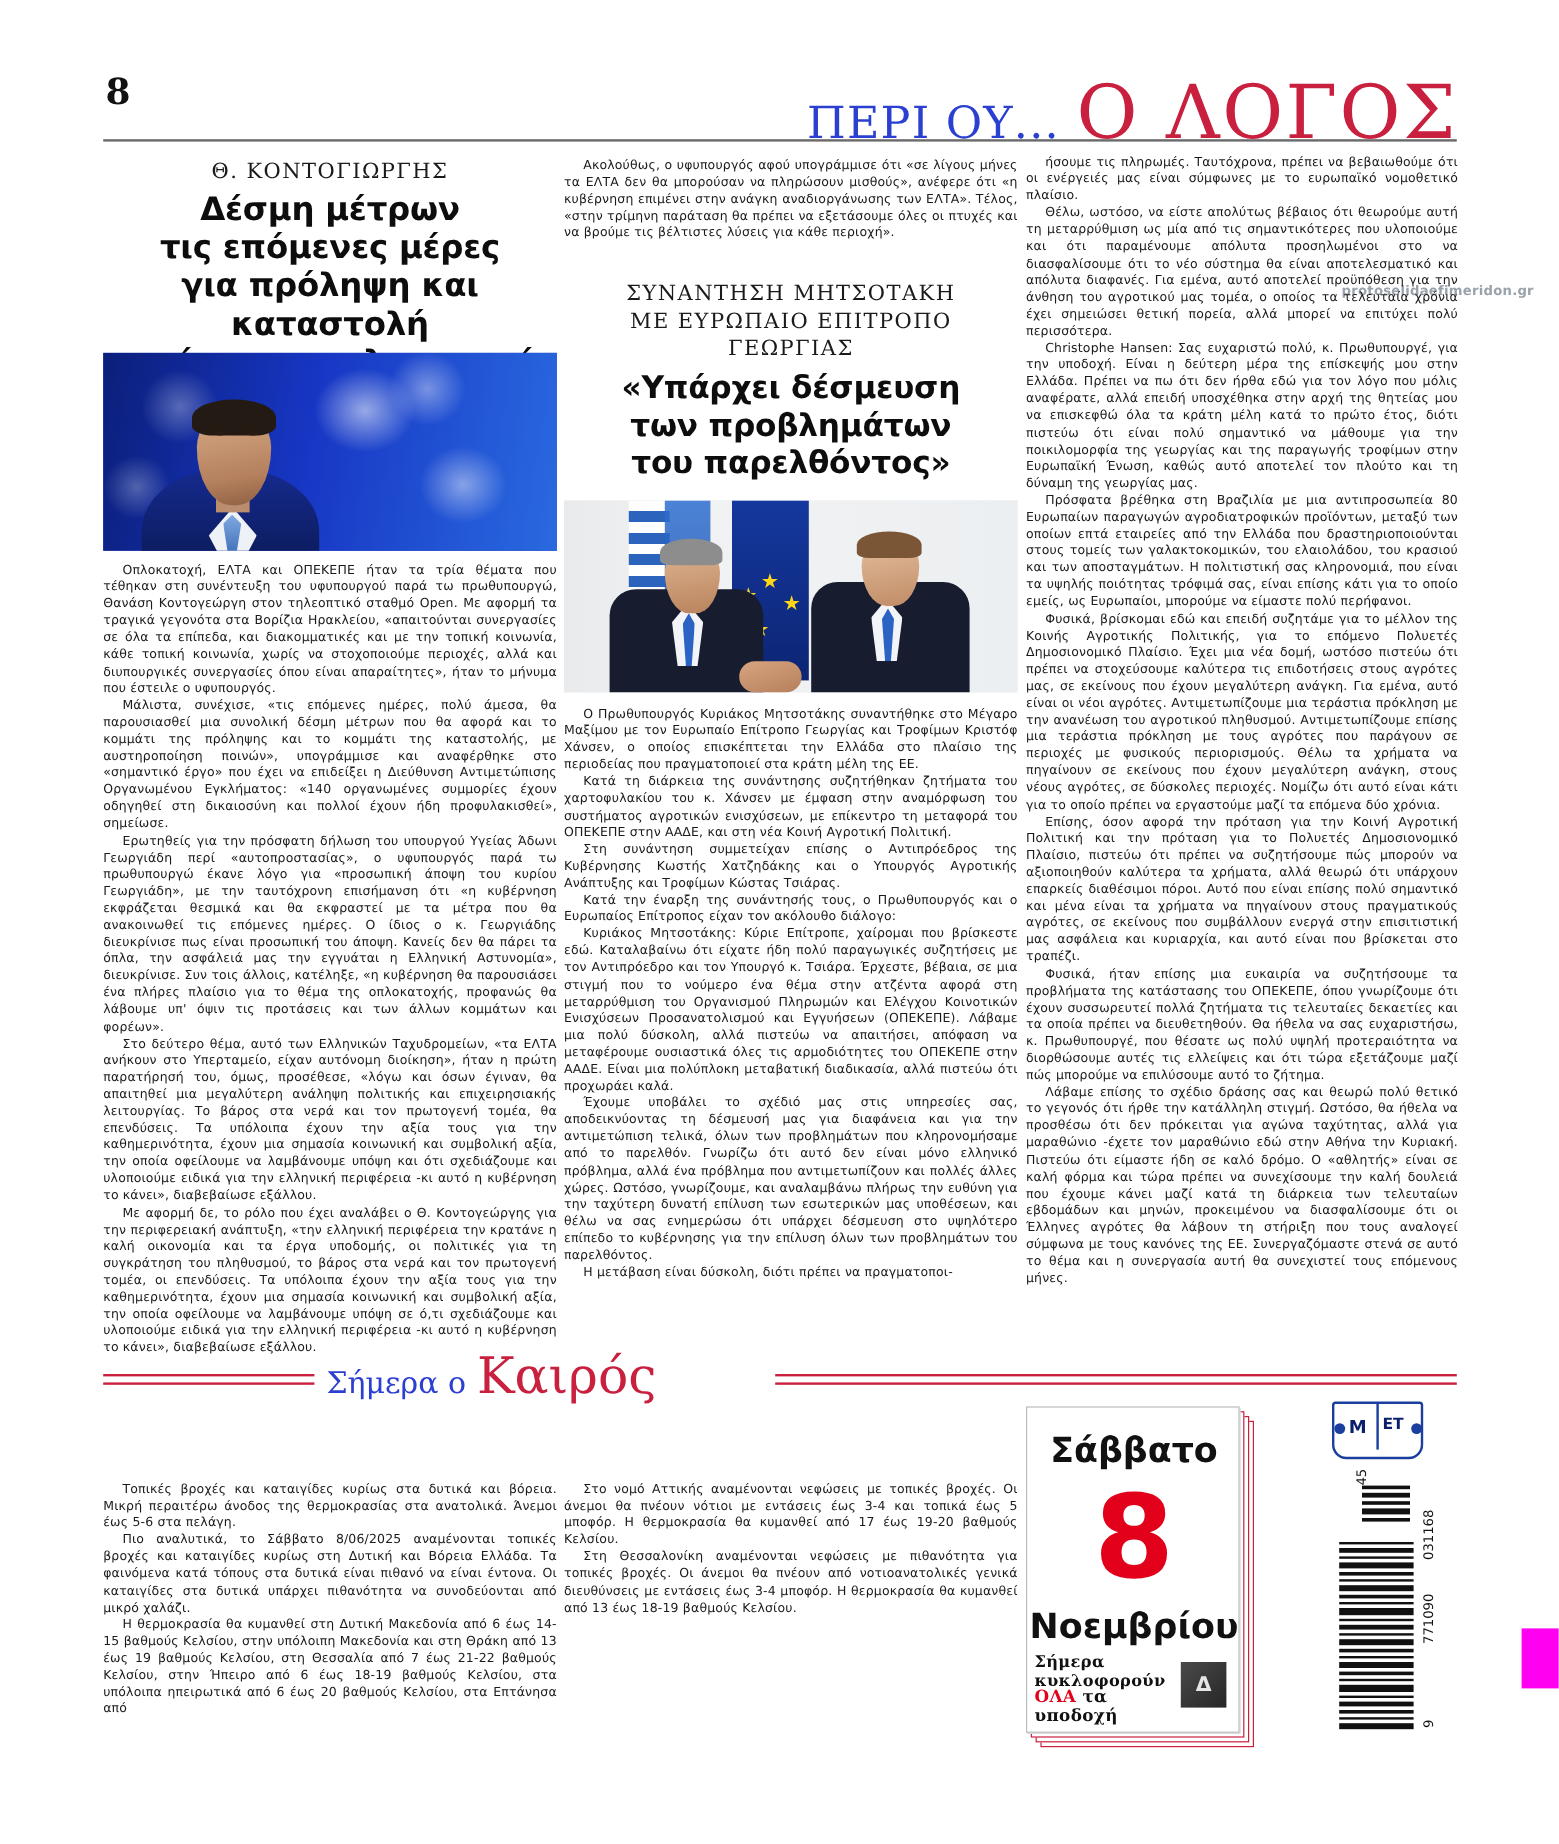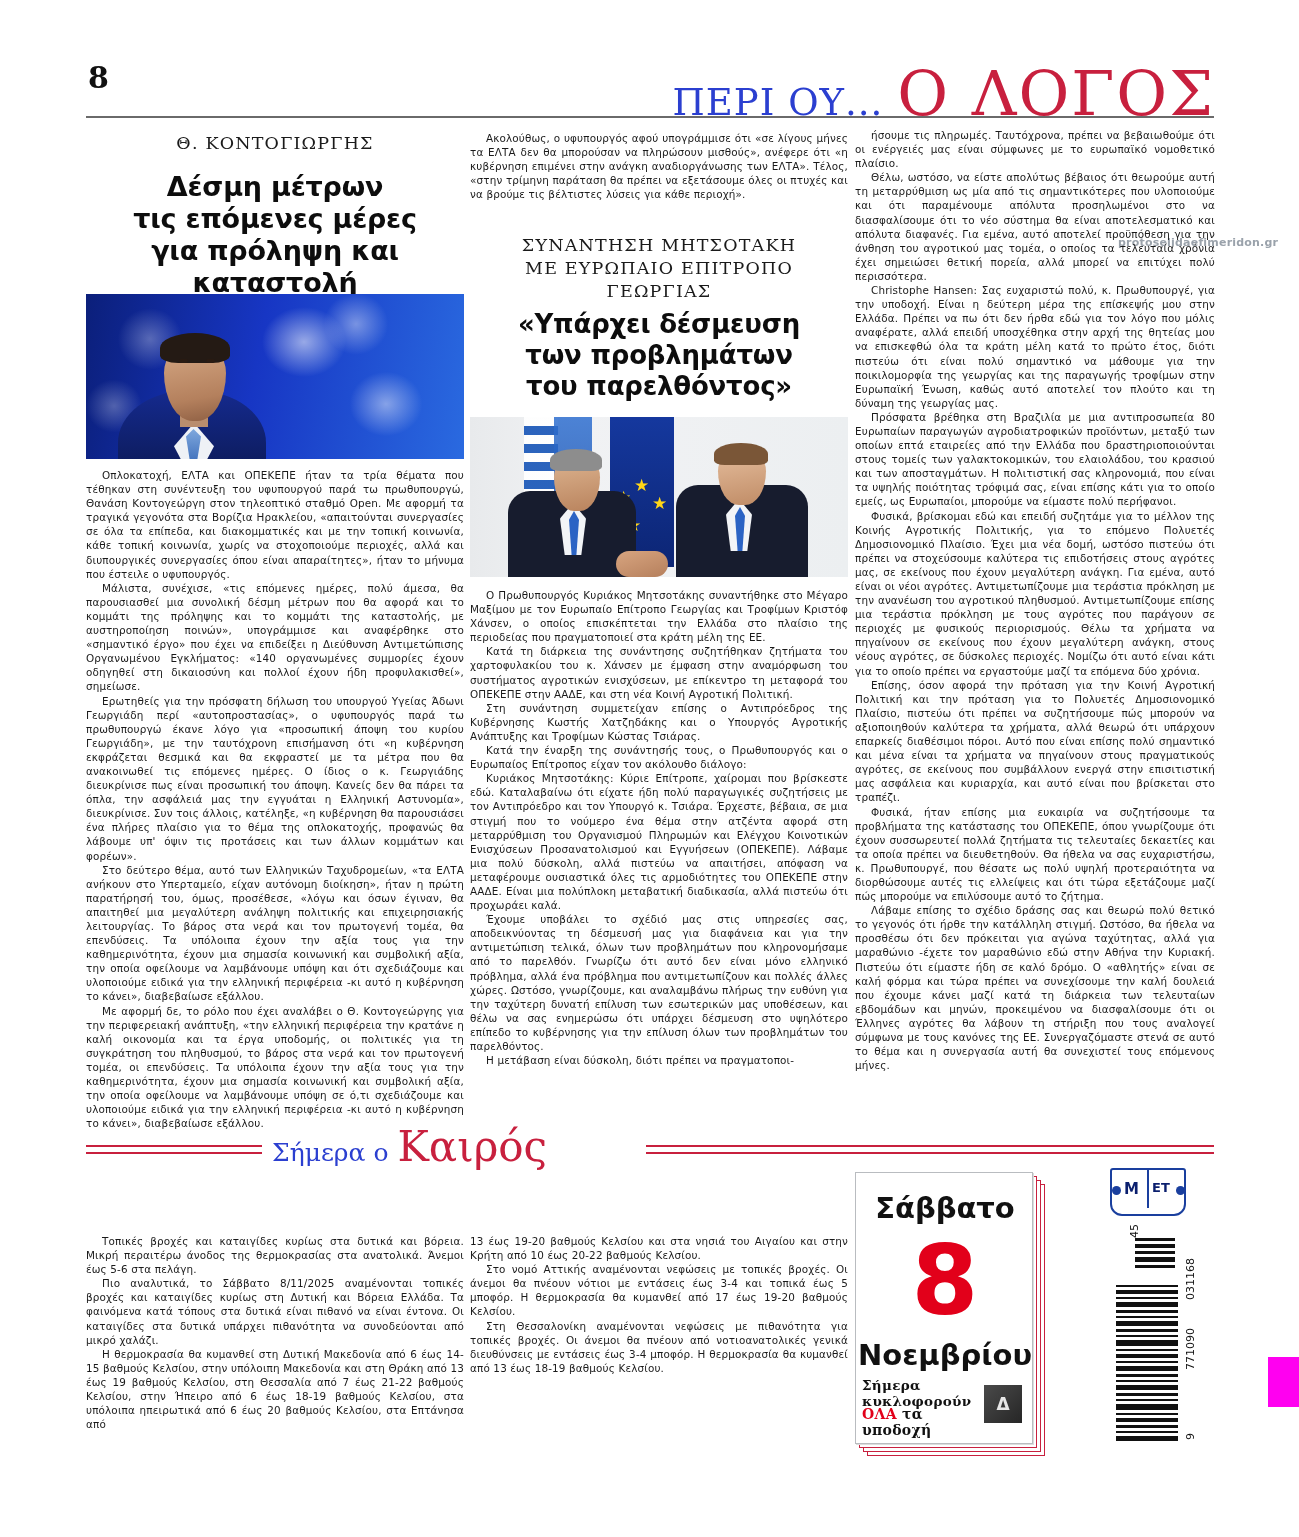--- a/index.html
+++ b/index.html
@@ -271,21 +271,21 @@
   <div id="masthead-title">
     <span class="blue">ΠΕΡΙ ΟΥ...</span><span class="red">Ο ΛΟΓΟΣ</span>
   </div>
   <div id="masthead-rule"></div>
 </div>
 
 <div id="watermark">protoselidaefimeridon.gr</div>
 
 <div class="col" style="left:86px; top:132px; width:378px;">
   <div class="kicker">Θ. ΚΟΝΤΟΓΙΩΡΓΗΣ</div>
-  <div class="headline h1" style="margin-top:16px;">
+  <div class="headline h1" style="margin-top:4px;">
     <div>Δέσμη μέτρων</div>
     <div>τις επόμενες μέρες</div>
     <div>για πρόληψη και καταστολή</div>
     <div>παράνομης οπλοκατοχής</div>
   </div>
 </div>
 
 <div class="photo" id="photo-kontogeorgis" style="left:86px; top:294px; width:378px; height:165px;">
   <div class="bg"></div>
   <div class="suit"></div>
@@ -375,26 +375,25 @@
 <div id="weather-divider">
   <div class="rule left"></div>
   <div class="rule right"></div>
   <div id="weather-title">
     <span class="blue">Σήμερα ο</span><span class="red">Καιρός</span>
   </div>
 </div>
 
 <div class="col body-text" style="left:86px; top:1234px; width:378px;">
   <p>Τοπικές βροχές και καταιγίδες κυρίως στα δυτικά και βόρεια. Μικρή περαιτέρω άνοδος της θερμοκρασίας στα ανατολικά. Άνεμοι έως 5-6 στα πελάγη.</p>
-  <p>Πιο αναλυτικά, το Σάββατο 8/11/2025 αναμένονται τοπικές βροχές και καταιγίδες κυρίως στη Δυτική και Βόρεια Ελλάδα. Τα φαινόμενα κατά τόπους στα δυτικά είναι πιθανό να είναι έντονα. Οι καταιγίδες στα δυτικά υπάρχει πιθανότητα να συνοδεύονται από μικρό χαλάζι.</p>
+  <p>Πιο αναλυτικά, το Σάββατο 8/06/2025 αναμένονται τοπικές βροχές και καταιγίδες κυρίως στη Δυτική και Βόρεια Ελλάδα. Τα φαινόμενα κατά τόπους στα δυτικά είναι πιθανό να είναι έντονα. Οι καταιγίδες στα δυτικά υπάρχει πιθανότητα να συνοδεύονται από μικρό χαλάζι.</p>
   <p>Η θερμοκρασία θα κυμανθεί στη Δυτική Μακεδονία από 6 έως 14-15 βαθμούς Κελσίου, στην υπόλοιπη Μακεδονία και στη Θράκη από 13 έως 19 βαθμούς Κελσίου, στη Θεσσαλία από 7 έως 21-22 βαθμούς Κελσίου, στην Ήπειρο από 6 έως 18-19 βαθμούς Κελσίου, στα υπόλοιπα ηπειρωτικά από 6 έως 20 βαθμούς Κελσίου, στα Επτάνησα από</p>
 </div>
 
 <div class="col body-text" style="left:470px; top:1234px; width:378px;">
-  <p style="text-indent:0;">13 έως 19-20 βαθμούς Κελσίου και στα νησιά του Αιγαίου και στην Κρήτη από 10 έως 20-22 βαθμούς Κελσίου.</p>
   <p>Στο νομό Αττικής αναμένονται νεφώσεις με τοπικές βροχές. Οι άνεμοι θα πνέουν νότιοι με εντάσεις έως 3-4 και τοπικά έως 5 μποφόρ. Η θερμοκρασία θα κυμανθεί από 17 έως 19-20 βαθμούς Κελσίου.</p>
   <p>Στη Θεσσαλονίκη αναμένονται νεφώσεις με πιθανότητα για τοπικές βροχές. Οι άνεμοι θα πνέουν από νοτιοανατολικές γενικά διευθύνσεις με εντάσεις έως 3-4 μποφόρ. Η θερμοκρασία θα κυμανθεί από 13 έως 18-19 βαθμούς Κελσίου.</p>
 </div>
 
 <div id="calendar-wrap">
   <div class="stackpage" style="left:12px; top:12px; width:178px; height:272px;"></div>
   <div class="stackpage" style="left:8px;  top:8px;  width:178px; height:272px;"></div>
   <div class="stackpage" style="left:4px;  top:4px;  width:178px; height:272px;"></div>
   <div id="calendar-front">
     <div id="calendar-day">Σάββατο</div>

